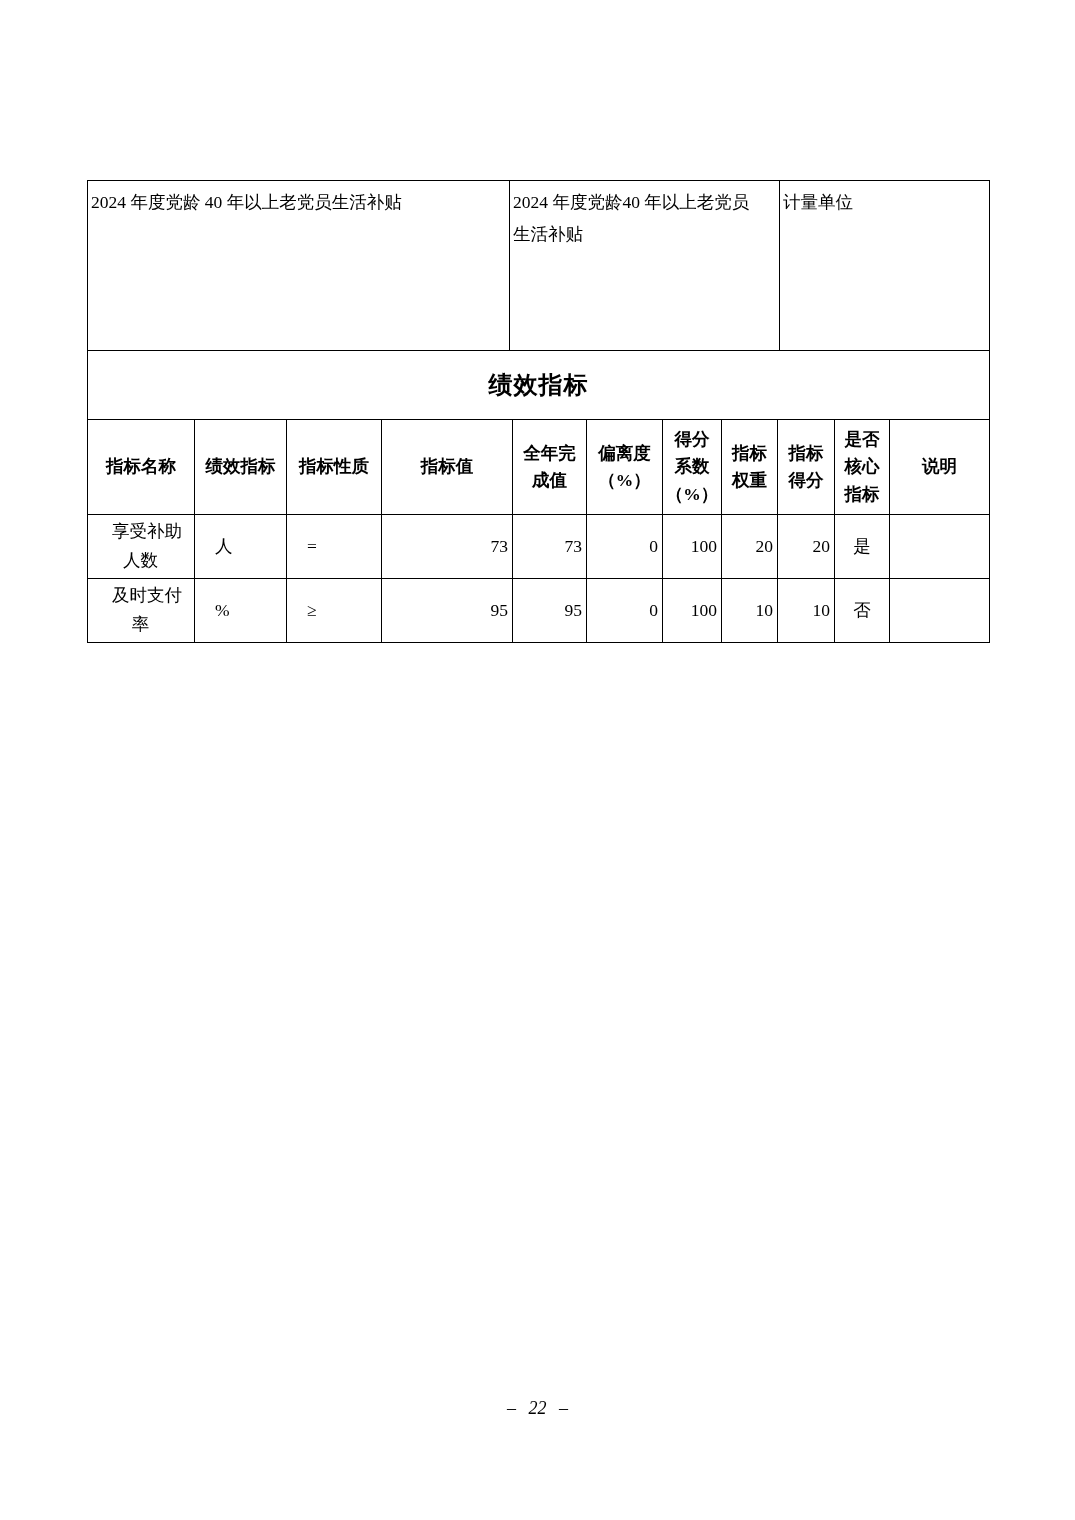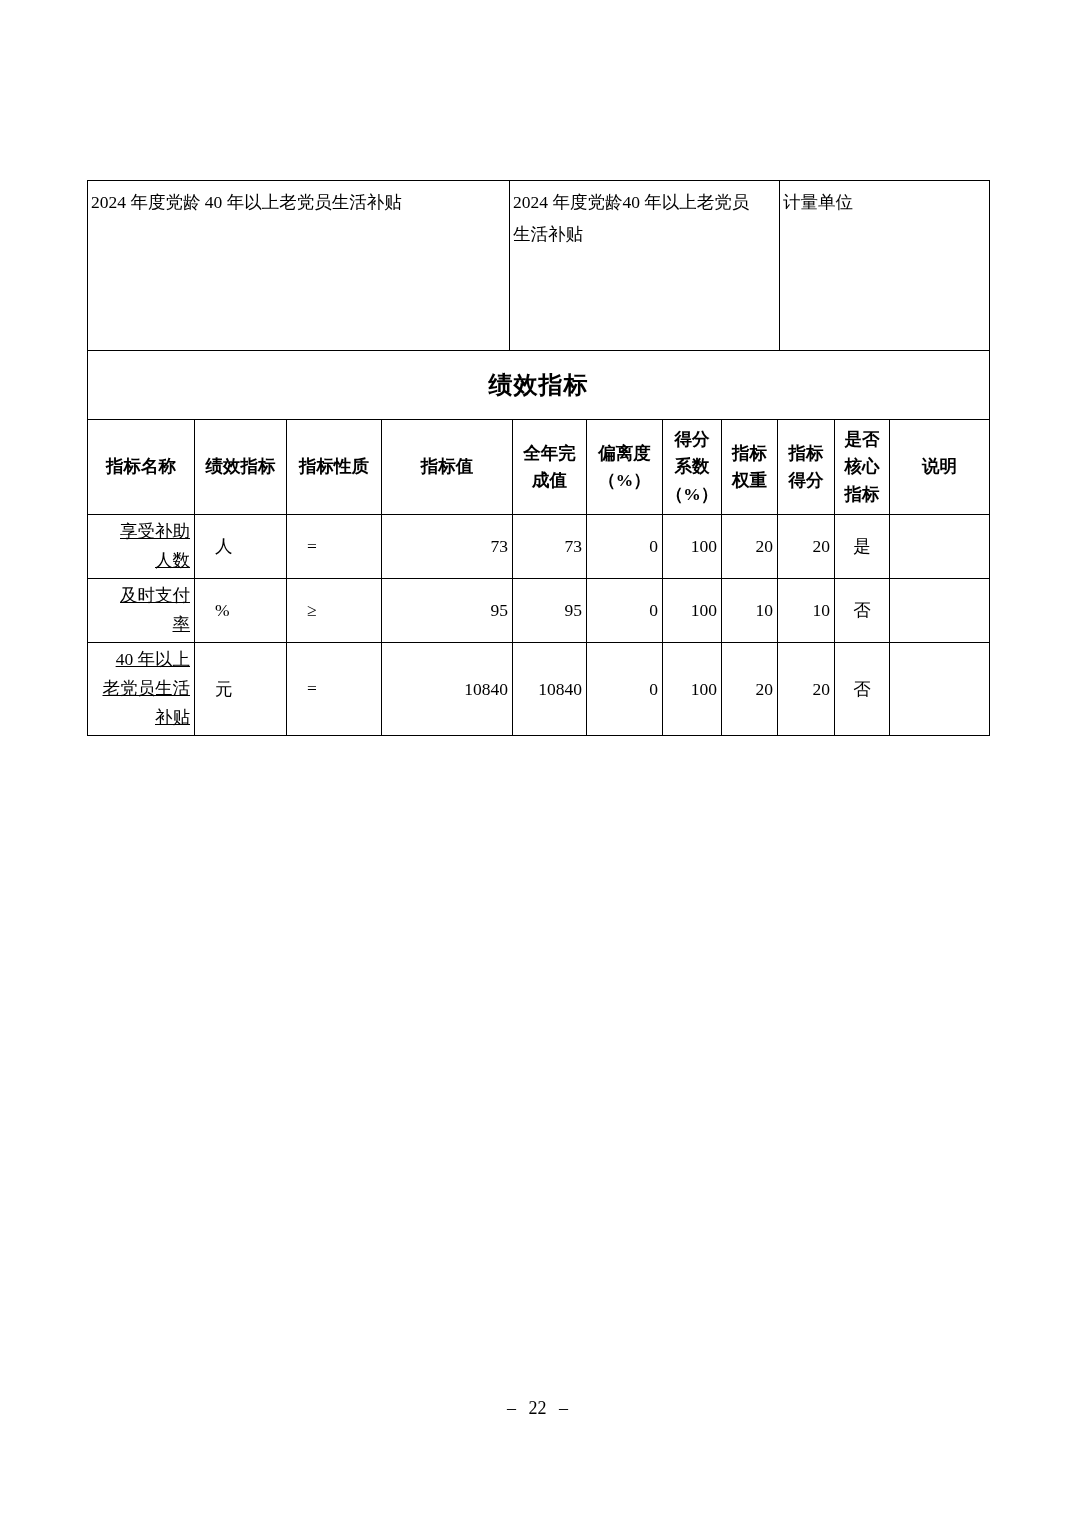--- a/index.html
+++ b/index.html
@@ -45,26 +45,25 @@
   }
   .h {
     font-weight: bold;
     text-align: center;
     vertical-align: middle;
     line-height: 1.55;
     padding: 2px 1px;
     height: 90px;
   }
   .c-name {
-    text-align: right;
+    text-align: center;
     vertical-align: middle;
     text-indent: 13px;
     padding: 2px 4px 2px 3px;
     line-height: 1.68;
-    text-decoration: underline;
   }
   .c-left {
     text-align: left;
     vertical-align: middle;
     text-indent: 14px;
     padding-left: 6px;
   }
   .c-num {
     text-align: right;
     vertical-align: middle;
@@ -79,20 +78,21 @@
   .r-xl { height: 86px; }
 
   .footer {
     position: absolute;
     top: 1398px;
     left: 0;
     width: 100%;
     text-align: center;
     font-size: 18px;
     word-spacing: 8px;
+    font-style: italic;
   }
 </style>
 </head>
 <body>
 
 <div class="page">
   <div class="content">
 
     <table class="t-top">
       <colgroup>
@@ -178,33 +178,18 @@
         <td class="c-num">0</td>
         <td class="c-num">100</td>
         <td class="c-num">10</td>
         <td class="c-num">10</td>
         <td class="c-center">否</td>
         <td></td>
       </tr>
 
 
 
-      <tr class="r-xl">
-        <td class="c-name">40 年以上
-老党员生活
-补贴</td>
-        <td class="c-left">元</td>
-        <td class="c-left">=</td>
-        <td class="c-num">10840</td>
-        <td class="c-num">10840</td>
-        <td class="c-num">0</td>
-        <td class="c-num">100</td>
-        <td class="c-num">20</td>
-        <td class="c-num">20</td>
-        <td class="c-center">否</td>
-        <td></td>
-      </tr>
     </tbody>
       </table>
   </div>
 
   <div class="footer">– 22 –</div>
 </div>
 
 </body></html>

